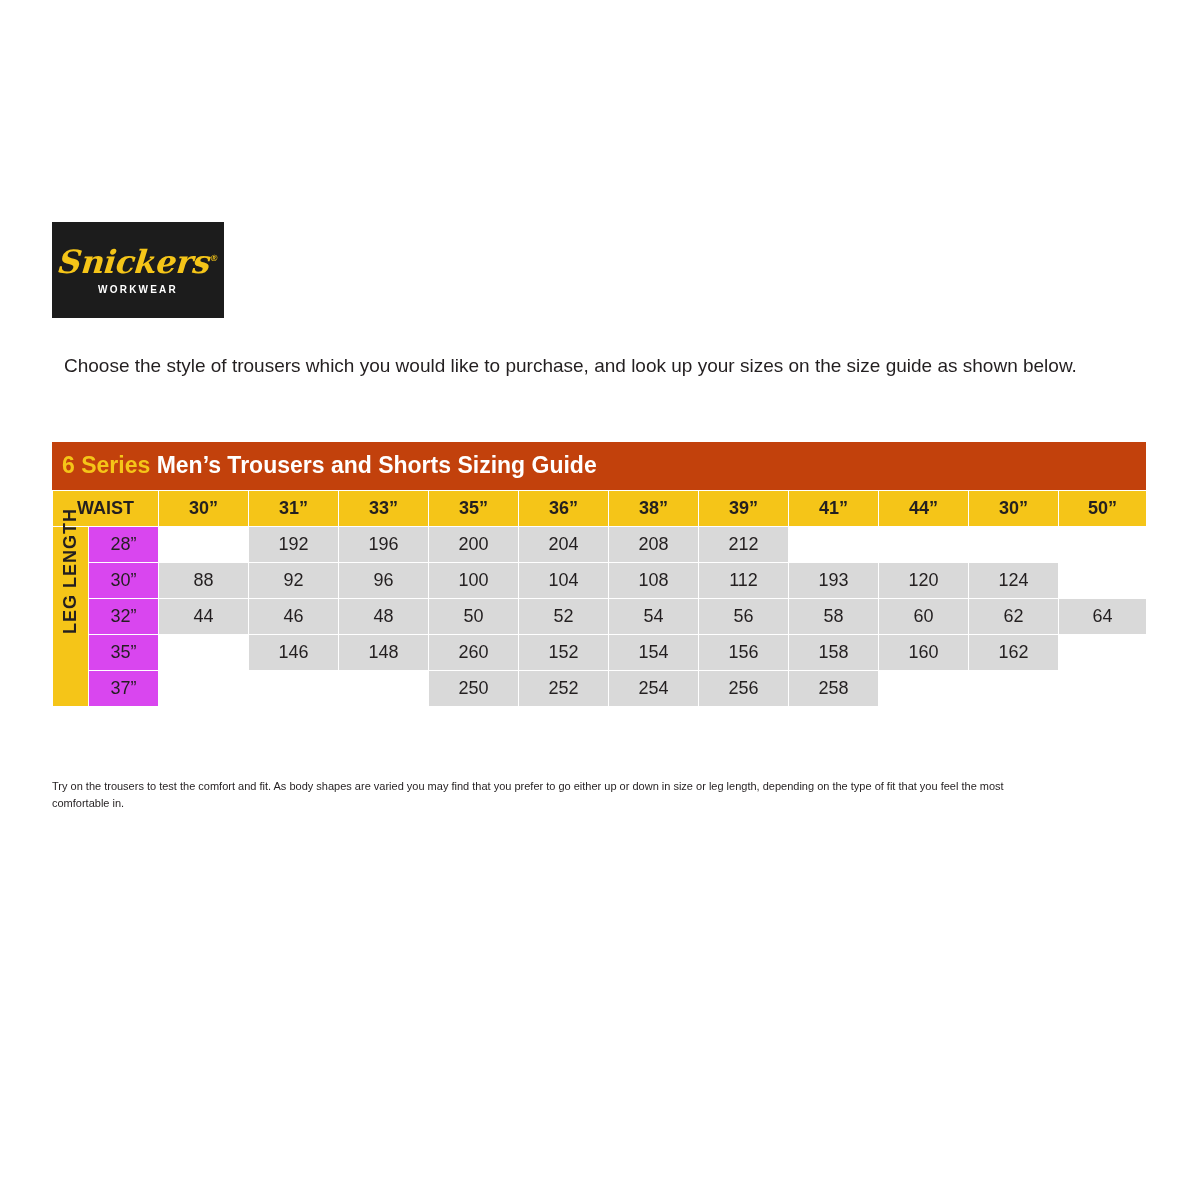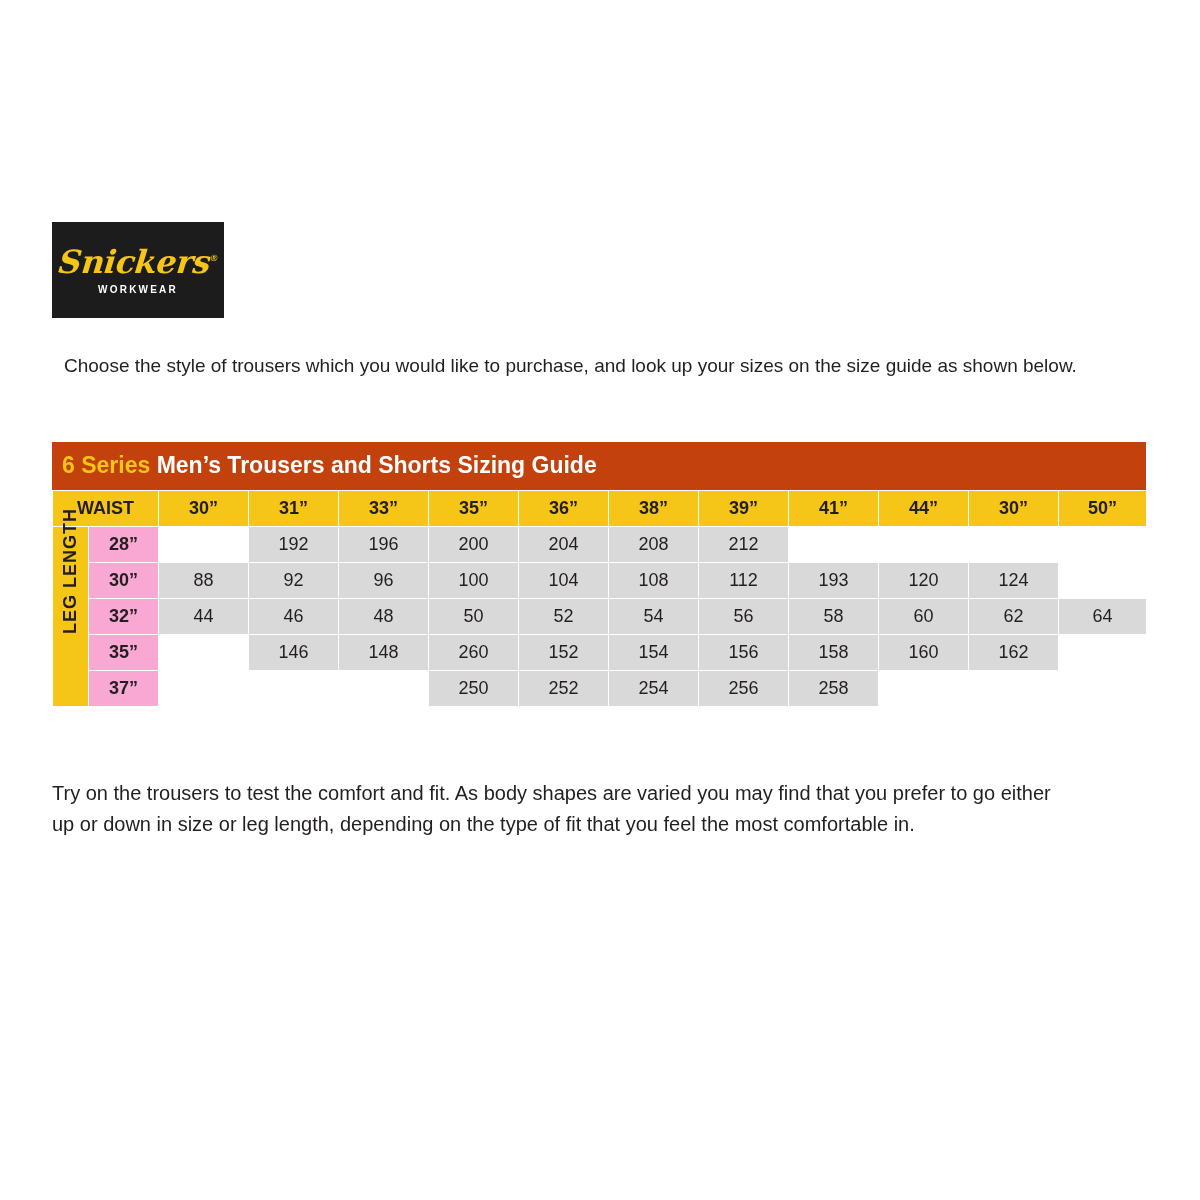--- a/index.html
+++ b/index.html
@@ -131,23 +131,23 @@
     padding-left: 12px;
     margin-top: 20px;
   }
   th.waist-size {
     background: #f5c518;
     color: #231f20;
     font-weight: bold;
     font-size: 19px;
   }
   td.leg-label {
-    background: #f9a8d4;
-    color: #231f20;
-    font-weight: bold;
+    background: #d946ef;
+    color: #231f20;
+    font-weight: normal;
     font-size: 19px;
   }
   td.legaxis {
     background: #f5c518;
     color: #231f20;
     font-weight: bold;
     font-size: 17px;
     letter-spacing: 1px;
     width: 36px;
     vertical-align: middle;
@@ -163,21 +163,21 @@
   }
   td.cell.shade { background: #d9d9d9; text-align: center; }
   td.cell.empty { background: #ffffff; }
 
   
   .outro {
     position: absolute;
     left: 52px;
     top: 778px;
     width: 1000px;
-    font-size: 20px;
+    font-size: 11px;
     line-height: 1.55;
     color: #231f20;
   }
 </style>
 </head>
 <body>
 
 <div class="page">
 
   <div class="logo-box">

